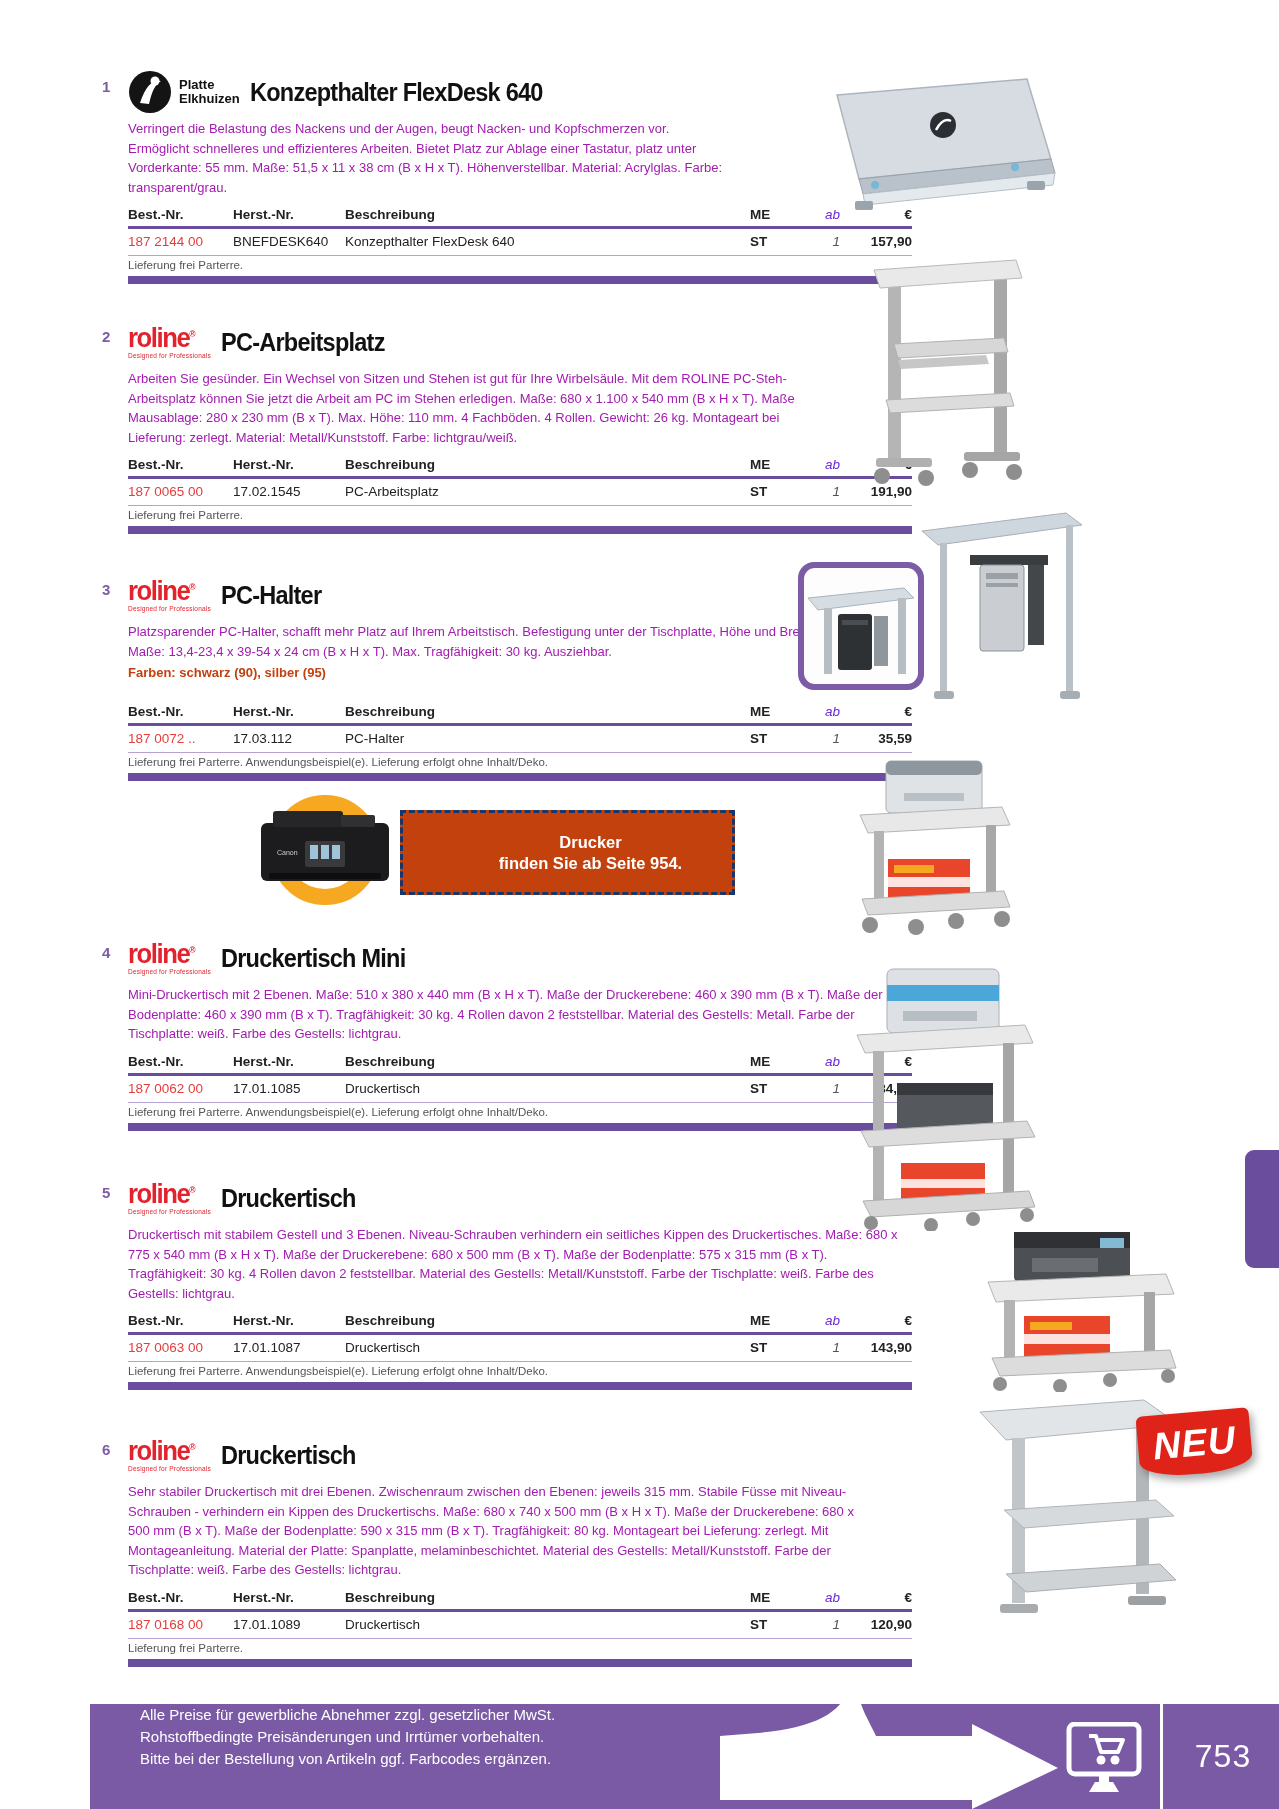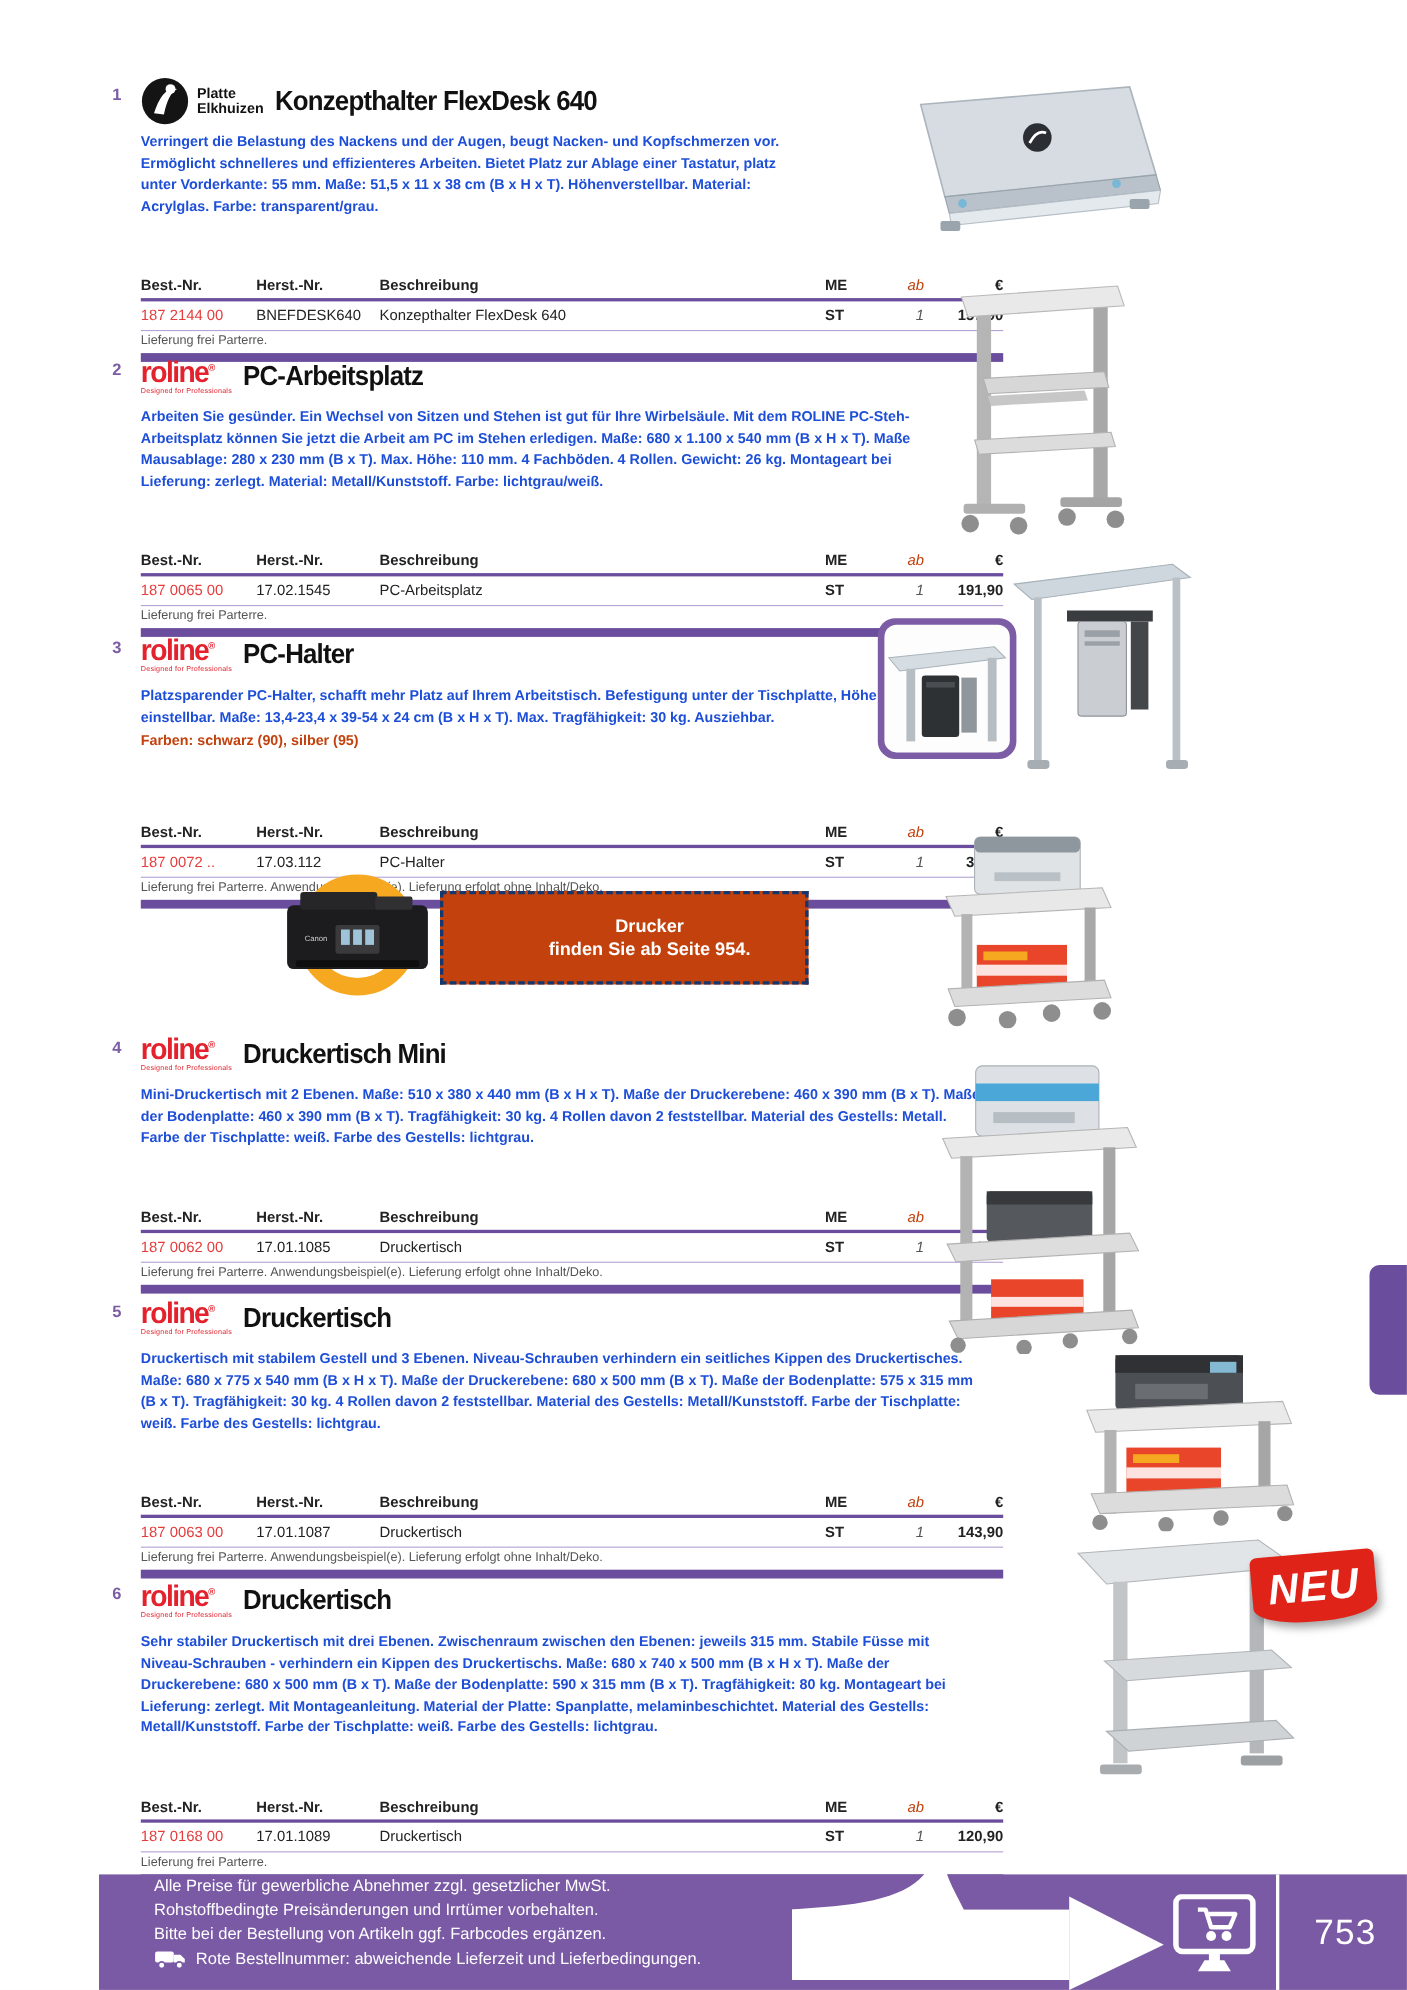--- a/index.html
+++ b/index.html
@@ -13,28 +13,28 @@
   .p-title{margin:0;font-size:25px;font-weight:bold;color:#111;letter-spacing:-0.8px;transform:scaleX(.94);transform-origin:left;}
   
   .brand-roline{line-height:1;flex:0 0 auto;}
   .r-name{font-size:27px;font-weight:bold;color:#e3222d;letter-spacing:-1.5px;transform:scaleX(.95);transform-origin:left;}
   .r-reg{font-size:9px;vertical-align:super;letter-spacing:0;}
   .r-tag{font-size:6.5px;color:#e3222d;margin-top:1px;letter-spacing:.2px;}
   
   .brand-bakker{display:flex;align-items:center;gap:7px;flex:0 0 auto;}
   .bk-txt{font-size:13px;font-weight:bold;color:#111;line-height:1.05;}
 
-  .p-desc{margin:5px 0 10px 0;font-size:13px;line-height:1.5;color:#1d4ed8;max-width:770px;font-weight:bold;}
+  .p-desc{margin:5px 0 10px 0;font-size:13px;line-height:1.5;color:#a21caf;max-width:770px;}
   .d-narrow{max-width:600px;}
   .d-mid{max-width:700px;}
   .p-colors{margin:2px 0 24px 0;font-size:13px;font-weight:bold;color:#c2410c;}
 
   .t-row{display:grid;grid-template-columns:105px 112px 1fr 46px 44px 72px;align-items:baseline;font-size:13.5px;}
   .t-head{font-weight:bold;padding-bottom:4px;border-bottom:3px solid #6a4d9c;}
-  .t-head .c-ab{font-weight:normal;font-style:italic;color:#c2410c;margin-top:45px;}
+  .t-head .c-ab{font-weight:normal;font-style:italic;color:#6d28d9;}
   .t-data{padding:5px 0 6px 0;border-bottom:1px solid #b3a2d2;}
   .c-me{font-weight:bold;}
   .c-ab{text-align:right;font-style:italic;color:#555;}
   .c-eur{text-align:right;}
   .t-data .c-eur{font-weight:bold;}
   .red{color:#e63c3c;}
   .t-note{font-size:11.5px;color:#555;padding:3px 0 5px 0;}
   .p-bar{height:8px;background:#6a4d9c;}
 
   
@@ -412,29 +412,20 @@
     <span>NEU</span>
   </div>
 
   <div class="side-tab"></div>
 
   <div class="footer">
     <div class="f-lines">
       <div>Alle Preise für gewerbliche Abnehmer zzgl. gesetzlicher MwSt.</div>
       <div>Rohstoffbedingte Preisänderungen und Irrtümer vorbehalten.</div>
       <div>Bitte bei der Bestellung von Artikeln ggf. Farbcodes ergänzen.</div>
-      <div class="f-line4">
-        <svg width="30" height="20" viewBox="0 0 30 20">
-          <rect x="1" y="3" width="17" height="10" rx="2" fill="#fff"></rect>
-          <path d="M18,6 h6 l4,4 v3 h-10 z" fill="#fff"></path>
-          <circle cx="7" cy="15.5" r="3" fill="#fff" stroke="#7a5aa5" stroke-width="1.5"></circle>
-          <circle cx="23" cy="15.5" r="3" fill="#fff" stroke="#7a5aa5" stroke-width="1.5"></circle>
-        </svg>
-        <span>Rote Bestellnummer: abweichende Lieferzeit und Lieferbedingungen.</span>
-      </div>
     </div>
 
     <div class="arrow-banner">
       <svg width="340" height="121" viewBox="0 0 340 121" style="position:absolute;left:0;top:0;">
         <path d="M128,0 C122,26 92,40 38,45 L0,48 L0,56 L160,56 C148,30 136,14 140,0 Z" fill="#fff"></path>
         <rect x="0" y="48" width="252" height="64" fill="#fff"></rect>
         <polygon points="252,36 338,80 252,121" fill="#fff"></polygon>
       </svg>
     </div>
 

